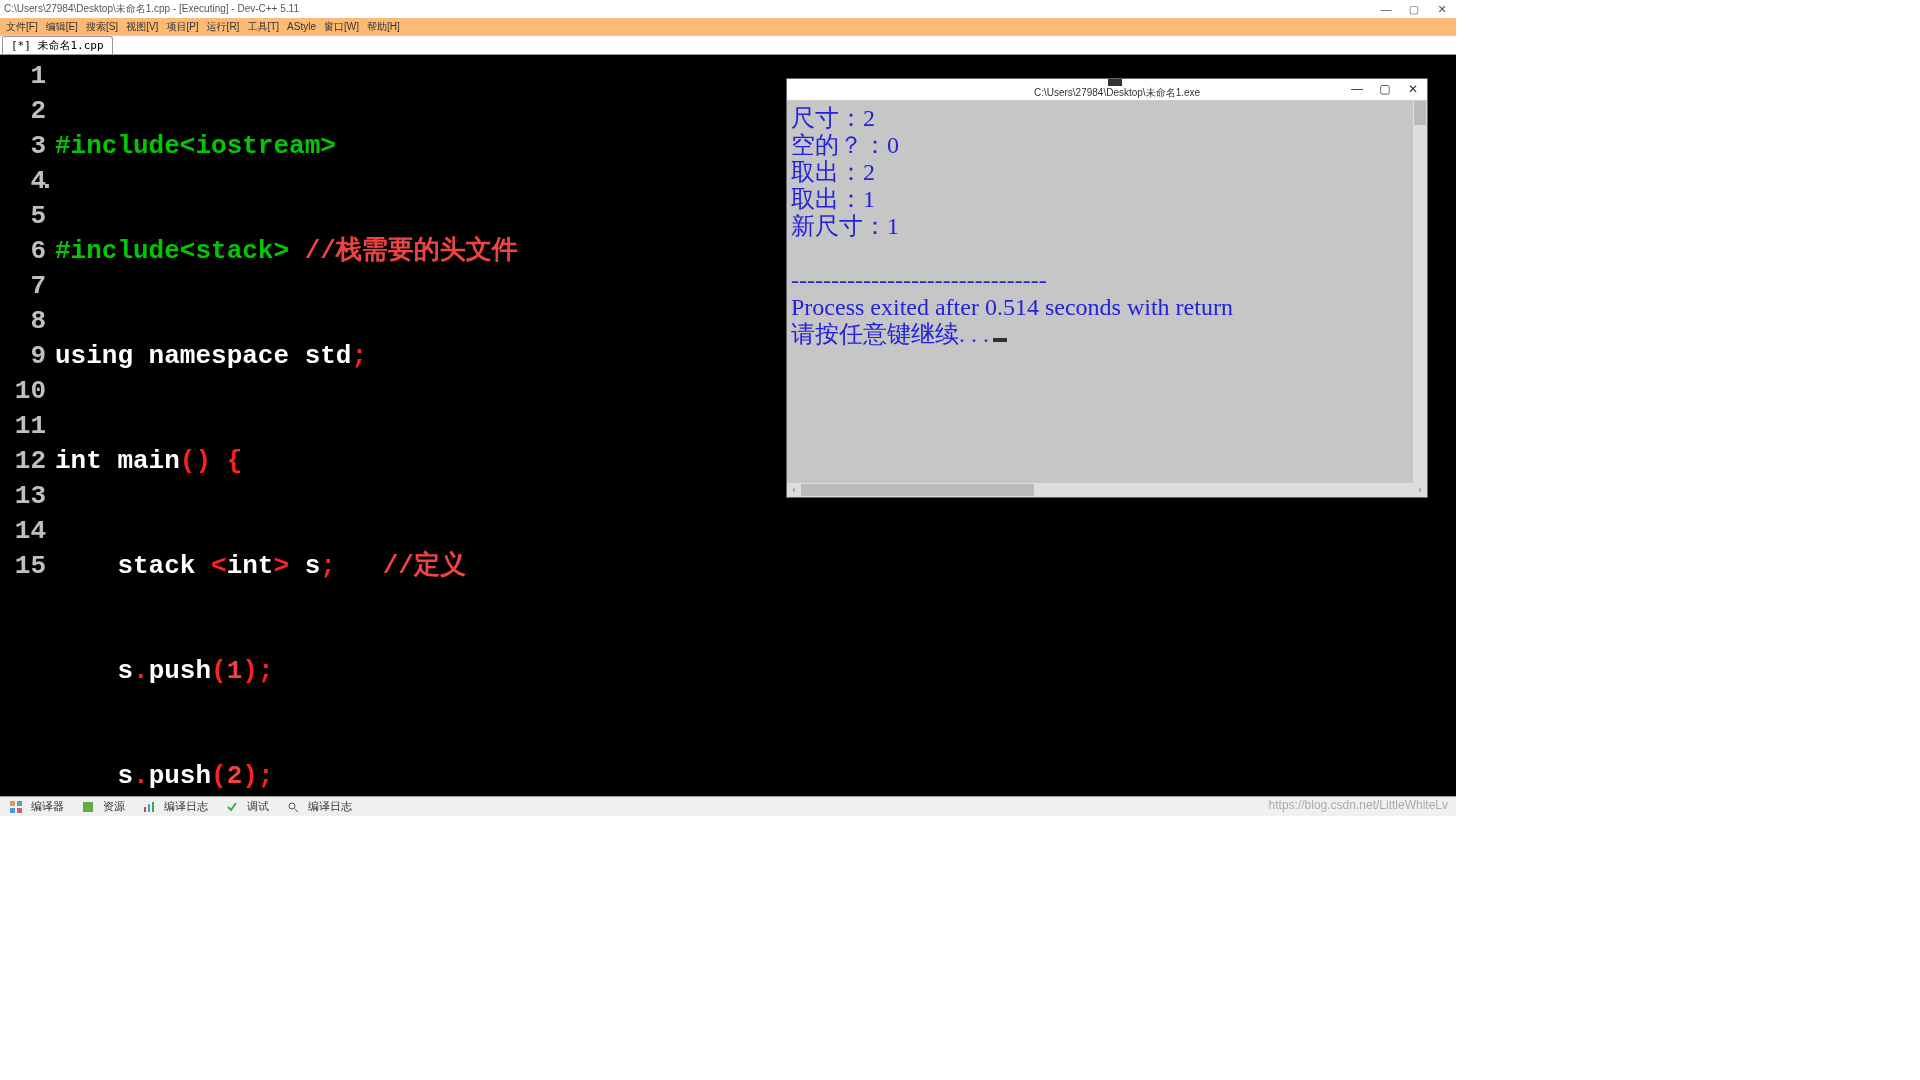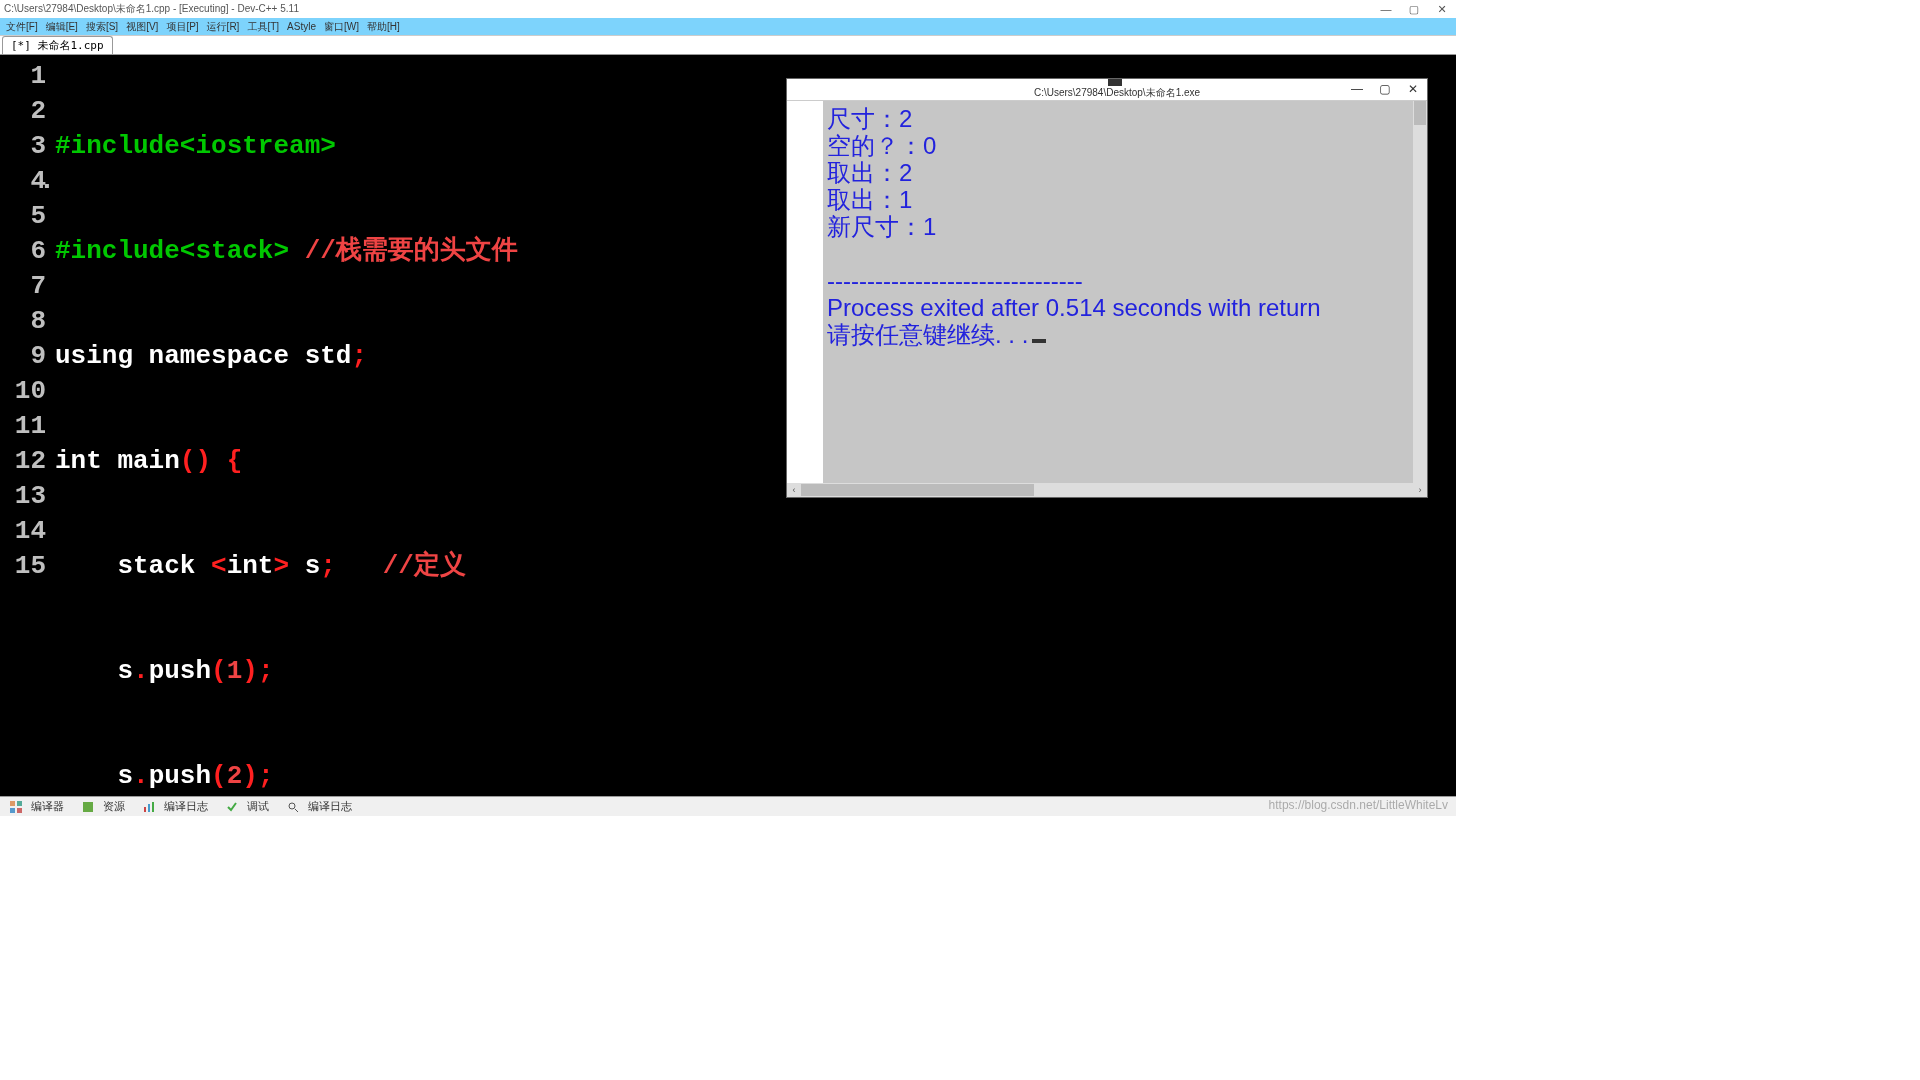--- a/index.html
+++ b/index.html
@@ -1,21 +1,21 @@
 <!DOCTYPE html>
 <html><head>
 <meta charset="utf-8">
 <style>
 * { margin:0; padding:0; box-sizing:border-box; }
 body { width:1456px; height:816px; background:#fff; font-family:"Microsoft YaHei",sans-serif; overflow:hidden; position:relative; }
 .titlebar { height:18px; background:#fff; display:flex; align-items:center; padding:0 4px; font-size:10px; color:#555; }
 .titlebar .caption { flex:1; }
 .winbtns { position:absolute; right:0; top:0; display:flex; }
 .winbtn { width:28px; height:18px; display:flex; align-items:center; justify-content:center; font-size:11px; color:#555; }
-.menubar { height:17px; background:#7dd3fc; display:flex; align-items:center; font-size:10px; color:#333; padding-left:4px; gap:4px; }
+.menubar { height:17px; background:#fdba74; display:flex; align-items:center; font-size:10px; color:#333; padding-left:4px; gap:4px; }
 .menubar span { padding:0 2px; }
 .tabbar { height:20px; background:#fff; border-top:1px solid #ccc; border-bottom:1px solid #999; display:flex; align-items:flex-end; }
 .tab { background:#fff; border:1px solid #999; border-bottom:none; padding:1px 8px; font-size:11px; font-family:Consolas,monospace; margin-left:2px; border-radius:3px 3px 0 0; }
 .editor { position:absolute; top:55px; left:0; right:0; bottom:20px; background:#000; display:flex; font-family:Consolas,"Courier New",monospace; font-size:26px; font-weight:bold; line-height:35px; }
 .gutter { width:50px; text-align:right; color:#bfbfbf; padding-right:4px; padding-top:4px; }
 .gutter div { height:35px; }
 .fold { position:absolute; left:42px; top:115px; color:#bfbfbf; font-size:16px; font-weight:normal; }
 .code { flex:1; padding-top:4px; padding-left:5px; white-space:pre; }
 .code div { height:35px; }
 .c-green { color:#00c800; }
@@ -25,21 +25,21 @@
 .bottombar { position:absolute; bottom:0; left:0; right:0; height:20px; background:#f0f0f0; border-top:1px solid #999; display:flex; align-items:center; font-size:11px; color:#333; padding-left:4px; gap:0; }
 .bottombar span { padding:0 6px; display:flex; align-items:center; gap:3px; }
 .ico { width:12px; height:12px; display:inline-block; }
 .watermark { position:absolute; bottom:4px; right:8px; color:#555; font-size:12px; font-family:Arial; opacity:.45; }
 
 .console { position:absolute; top:78px; left:786px; width:642px; height:420px; background:#fff; border:1px solid #666; box-shadow:0 2px 6px rgba(0,0,0,.4); display:flex; flex-direction:column; }
 .console .ctitle { height:22px; background:#fff; display:flex; align-items:center; font-size:10px; color:#333; padding-left:20px; border-bottom:1px solid #ccc;flex-direction:column; }
 .console .ctitle .cicon { width:14px; height:14px; background:#333; margin-right:4px; }
 .console .cwinbtns { position:absolute; right:0; top:0; display:flex; }
 .console .cwinbtn { width:28px; height:20px; display:flex; align-items:center; justify-content:center; font-size:12px; color:#333; }
-.console .cbody { flex:1; background:#c6c6c6; color:#2222dd; font-family:Liberation Sans, sans-serif; font-size:24px; line-height:27px; padding:4px 4px; overflow:hidden; position:relative;margin-left:36px; }
+.console .cbody { flex:1; background:#c6c6c6; color:#2222dd; font-family:Liberation Serif, serif; font-size:24px; line-height:27px; padding:4px 4px; overflow:hidden; position:relative; }
 .console .cbody .cursor { display:inline-block; width:14px; height:4px; background:#333; vertical-align:baseline; margin-left:4px; }
 .console .scrollv { position:absolute; right:0; top:22px; bottom:14px; width:14px; background:#ddd; }
 .console .scrollv .thumb { position:absolute; top:0; left:1px; right:1px; height:24px; background:#bbb; }
 .console .hsb { height:14px; background:#ddd; display:flex; }
 .console .hsb .arrow { width:14px; display:flex; align-items:center; justify-content:center; font-size:9px; color:#555; }
 .console .hsb .track { flex:1; position:relative; }
 .console .hsb .hthumb { position:absolute; left:0; top:1px; bottom:1px; width:38%; background:#bbb; }
 </style>
 </head>
 <body>

